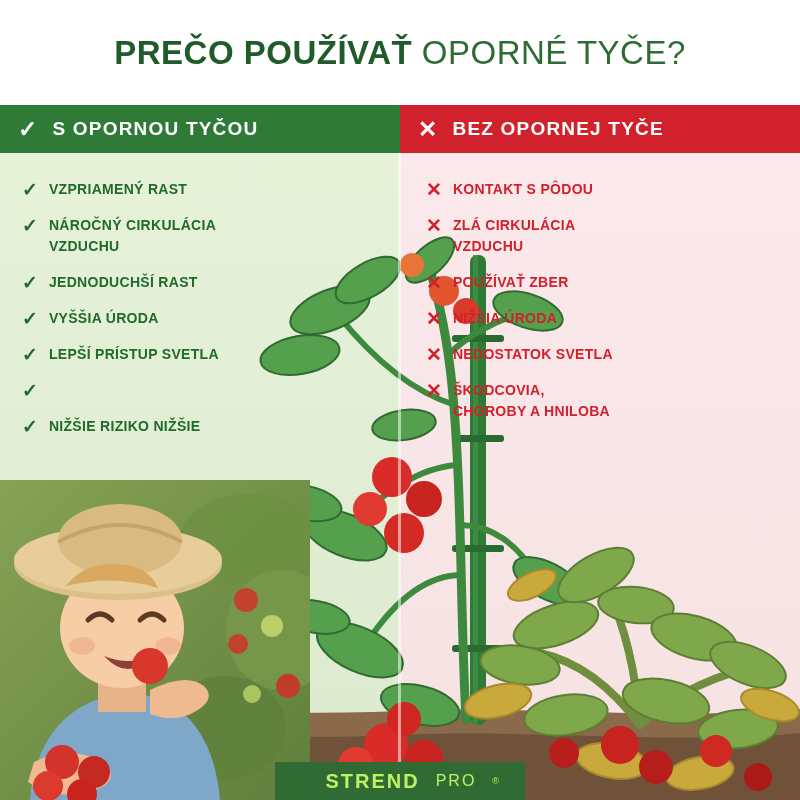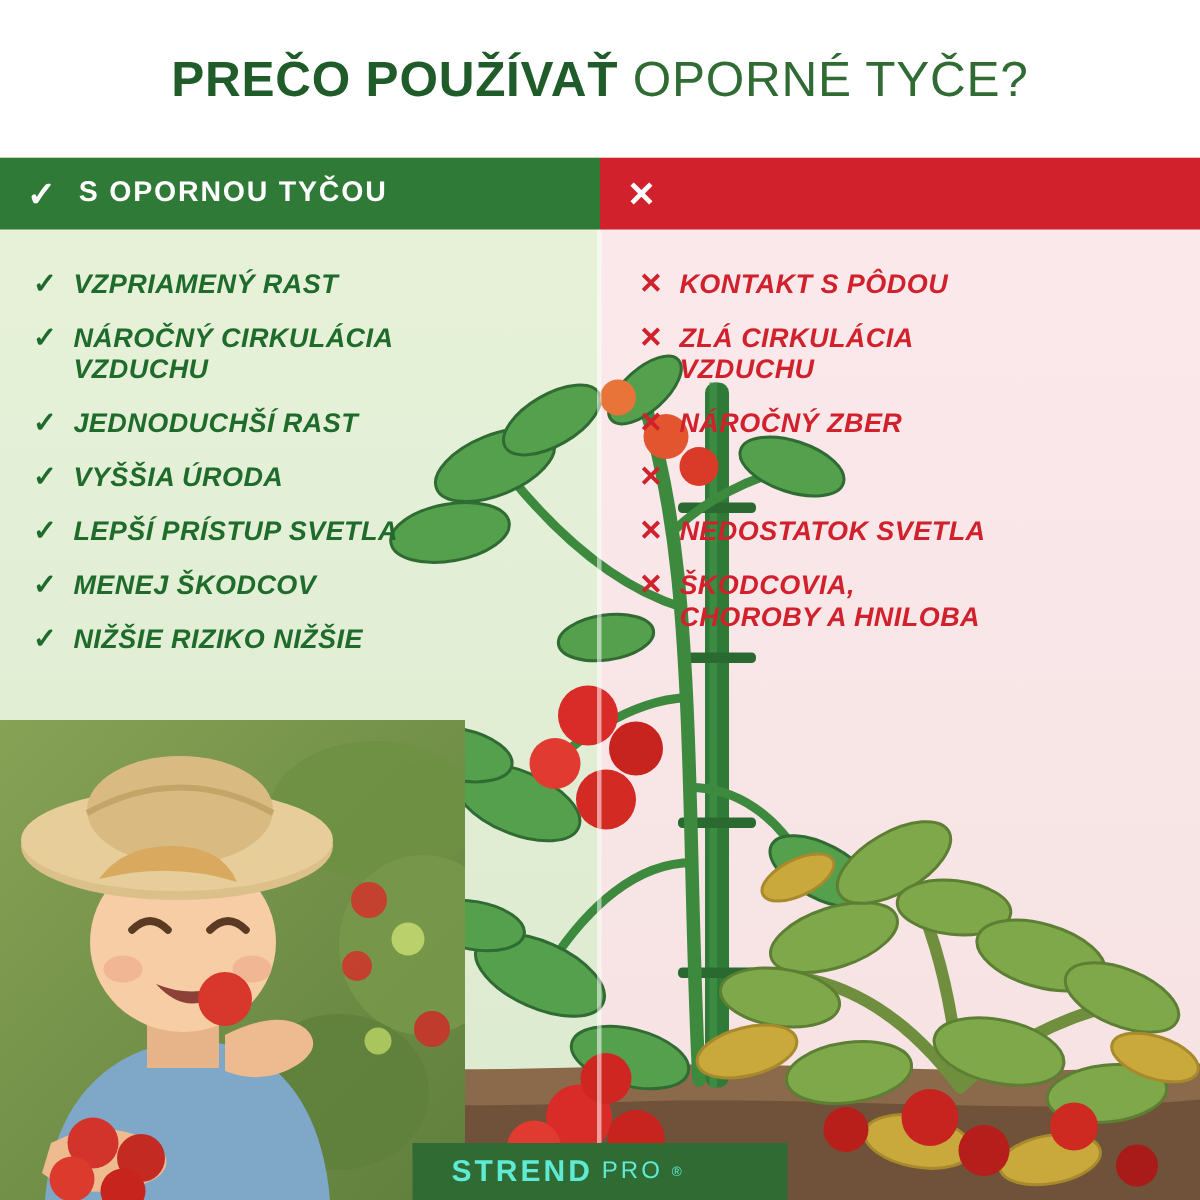--- a/index.html
+++ b/index.html
@@ -86,26 +86,25 @@
     gap: 11px;
     margin-bottom: 15px;
   }
   .mark {
     flex: 0 0 auto;
     font-size: 19px;
     line-height: 21px;
     font-weight: 700;
   }
   .item-text {
-    font-size: 18px;
+    font-size: 14px;
     font-weight: 800;
     line-height: 21px;
     letter-spacing: 0.3px;
     white-space: pre-line;
-    font-style: italic;
   }
   .left .mark, .left .item-text  { color: #1f6b2b; }
   .right .mark, .right .item-text { color: #d0212c; }
   .list.right { padding-left: 26px; }
 
   
   .art {
     position: absolute;
     top: 105px; left: 0;
     width: 800px; height: 695px;
@@ -128,27 +127,27 @@
     position: absolute;
     left: 0; bottom: 0;
     width: 800px; height: 38px;
     display: flex;
     align-items: center;
     justify-content: center;
     z-index: 9;
   }
   .logo-box {
     background: #2f6b33;
-    color: #5eead4;
+    color: #bef264;
     height: 38px;
     min-width: 250px;
     display: flex;
     align-items: center;
-    justify-content: flex-start;
-    gap: 6px;
+    justify-content: flex-end;
+    gap: 16px;
     padding: 0 26px;
   }
   .logo-strend { font-weight: 800; font-size: 20px; letter-spacing: 2px; }
   .logo-pro { font-weight: 400; font-size: 16px; letter-spacing: 2px; }
   .logo-reg { font-size: 9px; vertical-align: super; }
 </style>
 </head>
 <body>
 
 <div class="page">
@@ -285,49 +284,50 @@
         <div class="list-item">
           <span class="mark">✓</span>
           <span class="item-text">VYŠŠIA ÚRODA</span>
         </div>
         <div class="list-item">
           <span class="mark">✓</span>
           <span class="item-text">LEPŠÍ PRÍSTUP SVETLA</span>
         </div>
         <div class="list-item">
           <span class="mark">✓</span>
-          <span class="item-text">MENEJ ŠKODCOV</span>
         </div>
         <div class="list-item">
           <span class="mark">✓</span>
           <span class="item-text">NIŽŠIE RIZIKO NIŽŠIE</span>
         </div>
       </div>
     </div>
 
     <div class="col col-right">
       <div class="col-head right">
         <span class="head-mark">✕</span>
+        <span>BEZ OPORNEJ TYČE</span>
       </div>
       <div class="list right">
         <div class="list-item">
           <span class="mark">✕</span>
           <span class="item-text">KONTAKT S PÔDOU</span>
         </div>
         <div class="list-item">
           <span class="mark">✕</span>
           <span class="item-text">ZLÁ CIRKULÁCIA
 VZDUCHU</span>
         </div>
         <div class="list-item">
           <span class="mark">✕</span>
-          <span class="item-text">NÁROČNÝ ZBER</span>
-        </div>
-        <div class="list-item">
-          <span class="mark">✕</span>
+          <span class="item-text">POUŽÍVAŤ ZBER</span>
+        </div>
+        <div class="list-item">
+          <span class="mark">✕</span>
+          <span class="item-text">NIŽŠIA ÚRODA</span>
         </div>
         <div class="list-item">
           <span class="mark">✕</span>
           <span class="item-text">NEDOSTATOK SVETLA</span>
         </div>
         <div class="list-item">
           <span class="mark">✕</span>
           <span class="item-text">ŠKODCOVIA,
 CHOROBY A HNILOBA</span>
         </div>

